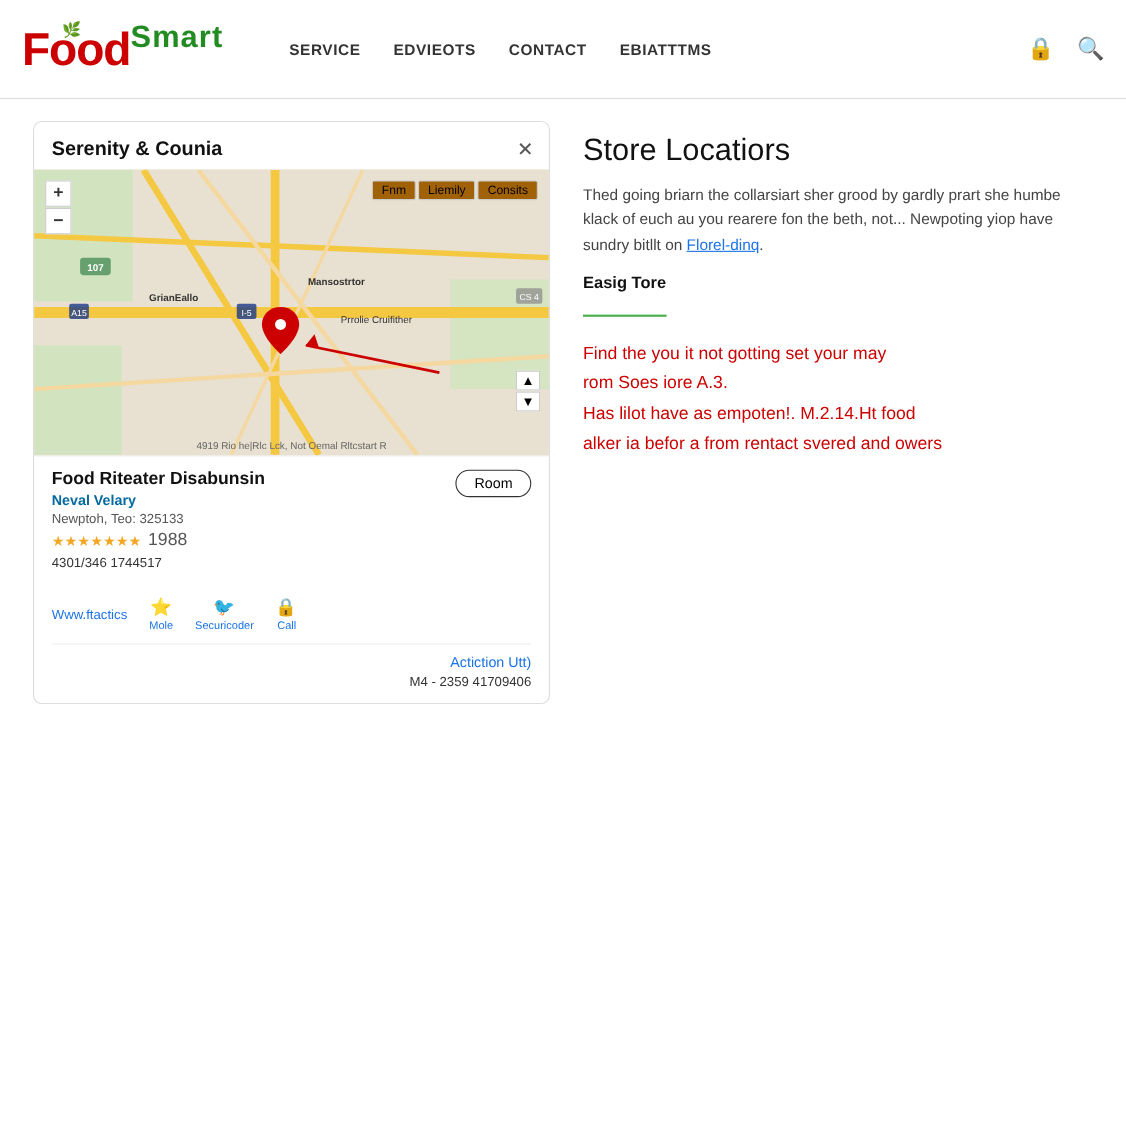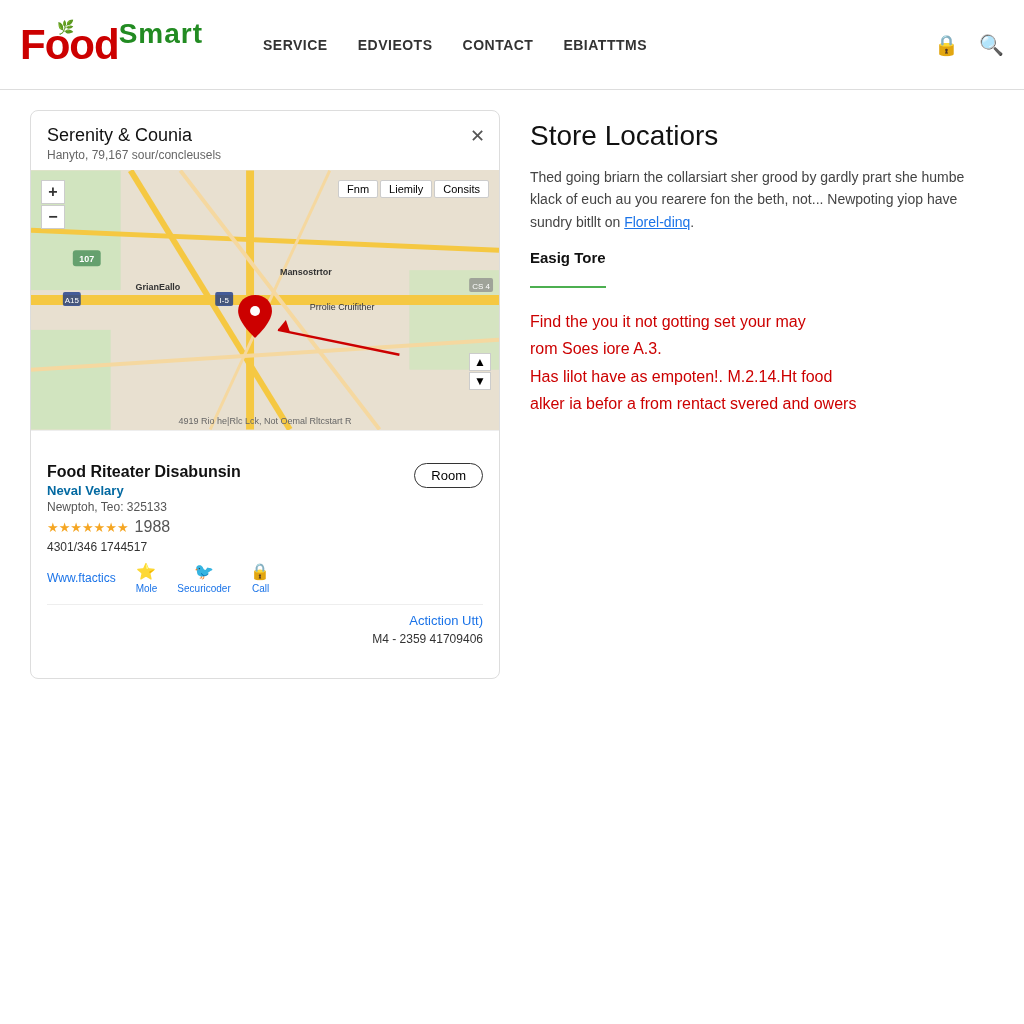--- a/index.html
+++ b/index.html
@@ -87,21 +87,21 @@
       background: #fff;
     }
 
     
     .store-card-header {
       padding: 14px 16px 8px;
       position: relative;
     }
     .store-card-title {
       font-size: 18px;
-      font-weight: 400;
+      font-weight: 700;
       color: #111;
     }
     .store-card-subtitle {
       font-size: 12px;
       color: #666;
       margin-top: 2px;
     }
     .close-btn {
       position: absolute;
       top: 14px;
@@ -148,21 +148,21 @@
     .map-type-btns {
       position: absolute;
       top: 10px;
       right: 10px;
       display: flex;
       gap: 2px;
     }
     .map-type-btn {
       padding: 2px 8px;
       font-size: 11px;
-      background: #ffffff;
+      background: #a16207;
       border: 1px solid #ccc;
       cursor: pointer;
       border-radius: 2px;
     }
     .map-nav-controls {
       position: absolute;
       bottom: 40px;
       right: 8px;
       display: flex;
       flex-direction: column;
@@ -184,21 +184,21 @@
       bottom: 4px;
       left: 0;
       right: 0;
       font-size: 9px;
       color: #666;
       text-align: center;
     }
 
     
     .store-info {
-      padding: 32px 16px;
+      padding: 12px 16px;
       border-top: 1px solid #eee;
     }
     .store-name {
       font-size: 16px;
       font-weight: 700;
       color: #111;
     }
     .store-district {
       font-size: 13px;
       font-weight: 700;
@@ -225,21 +225,21 @@
       color: #555;
     }
     .store-phone {
       font-size: 12px;
       color: #333;
       margin-top: 4px;
     }
     .store-actions {
       display: flex;
       gap: 20px;
-      margin-top: 8px;
+      margin-top: 24px;
       align-items: center;
     }
     .store-website {
       font-size: 12px;
       color: #1a73e8;
       text-decoration: none;
     }
     .action-item {
       display: flex;
       flex-direction: column;
@@ -355,21 +355,20 @@
     <span class="header-icon">🔍</span>
   </div>
 </header>
 
 <div class="main-content">
 
   <div class="left-panel">
 
     <div class="store-card-header">
       <div class="store-card-title">Serenity &amp; Counia</div>
-      <div class="store-card-subtitle">Hanyto, 79,167 sour/concleusels</div>
       <button class="close-btn">✕</button>
     </div>
 
     <div class="map-container">
       
       <svg class="map-svg" viewBox="0 0 470 260" xmlns="http://www.w3.org/2000/svg">
 
         <rect width="470" height="260" fill="#e8e0d0"></rect>
 
         <rect x="0" y="0" width="90" height="120" fill="#c8e6b8" opacity="0.7"></rect>

